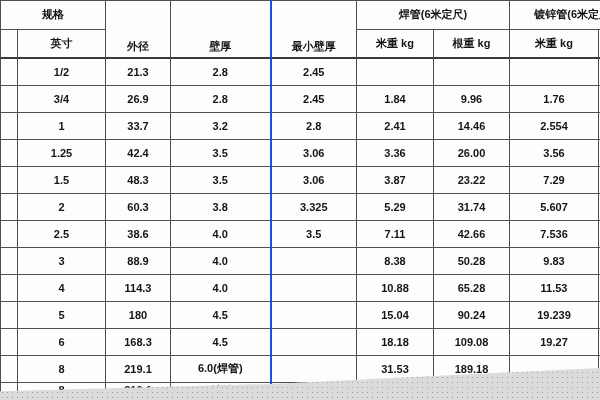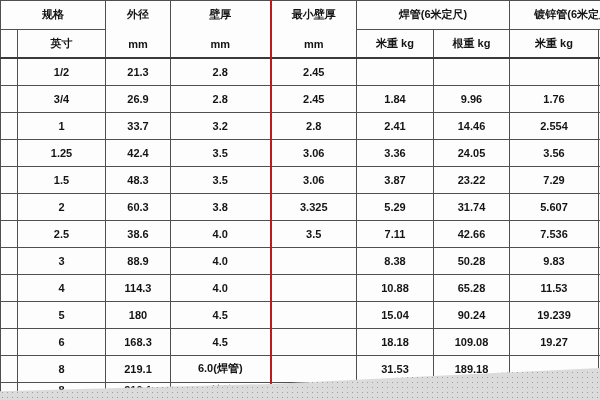--- a/index.html
+++ b/index.html
@@ -31,27 +31,27 @@
     font-size: 11px;
     font-weight: bold;
     white-space: nowrap;
     overflow: hidden;
     background: #fdfdfd;
   }
   thead tr { height: 28px; }
   thead { border-bottom: 2px solid #3a3a3a; }
   tbody tr { height: 27px; }
   
-  .b-thick { border-left: 2px solid #b91c1c; }
+  .b-thick { border-left: 2px solid #1d4ed8; }
   .twoline {
     display: flex; flex-direction: column;
     justify-content: space-between;
     height: 44px; padding: 6px 0;
   }
-  .twoline span { display: block; line-height: 14px; }
+  .twoline span { display: block; line-height: 14px; margin-top: 32px; }
   tr.partial td {
     vertical-align: top;
     padding-top: 2px;
     line-height: 11px;
     border-bottom: none;
   }
   .photo-edge {
     position: absolute; left: 0; top: 0;
     width: 600px; height: 400px;
     pointer-events: none;
@@ -144,21 +144,21 @@
           <td>2.554</td>
           <td></td>
         </tr>
         <tr>
           <td></td>
           <td>1.25</td>
           <td>42.4</td>
           <td>3.5</td>
           <td class="b-thick">3.06</td>
           <td>3.36</td>
-          <td>24.05</td>
+          <td>26.00</td>
           <td>3.56</td>
           <td></td>
         </tr>
         <tr>
           <td></td>
           <td>1.5</td>
           <td>48.3</td>
           <td>3.5</td>
           <td class="b-thick">3.06</td>
           <td>3.87</td>

